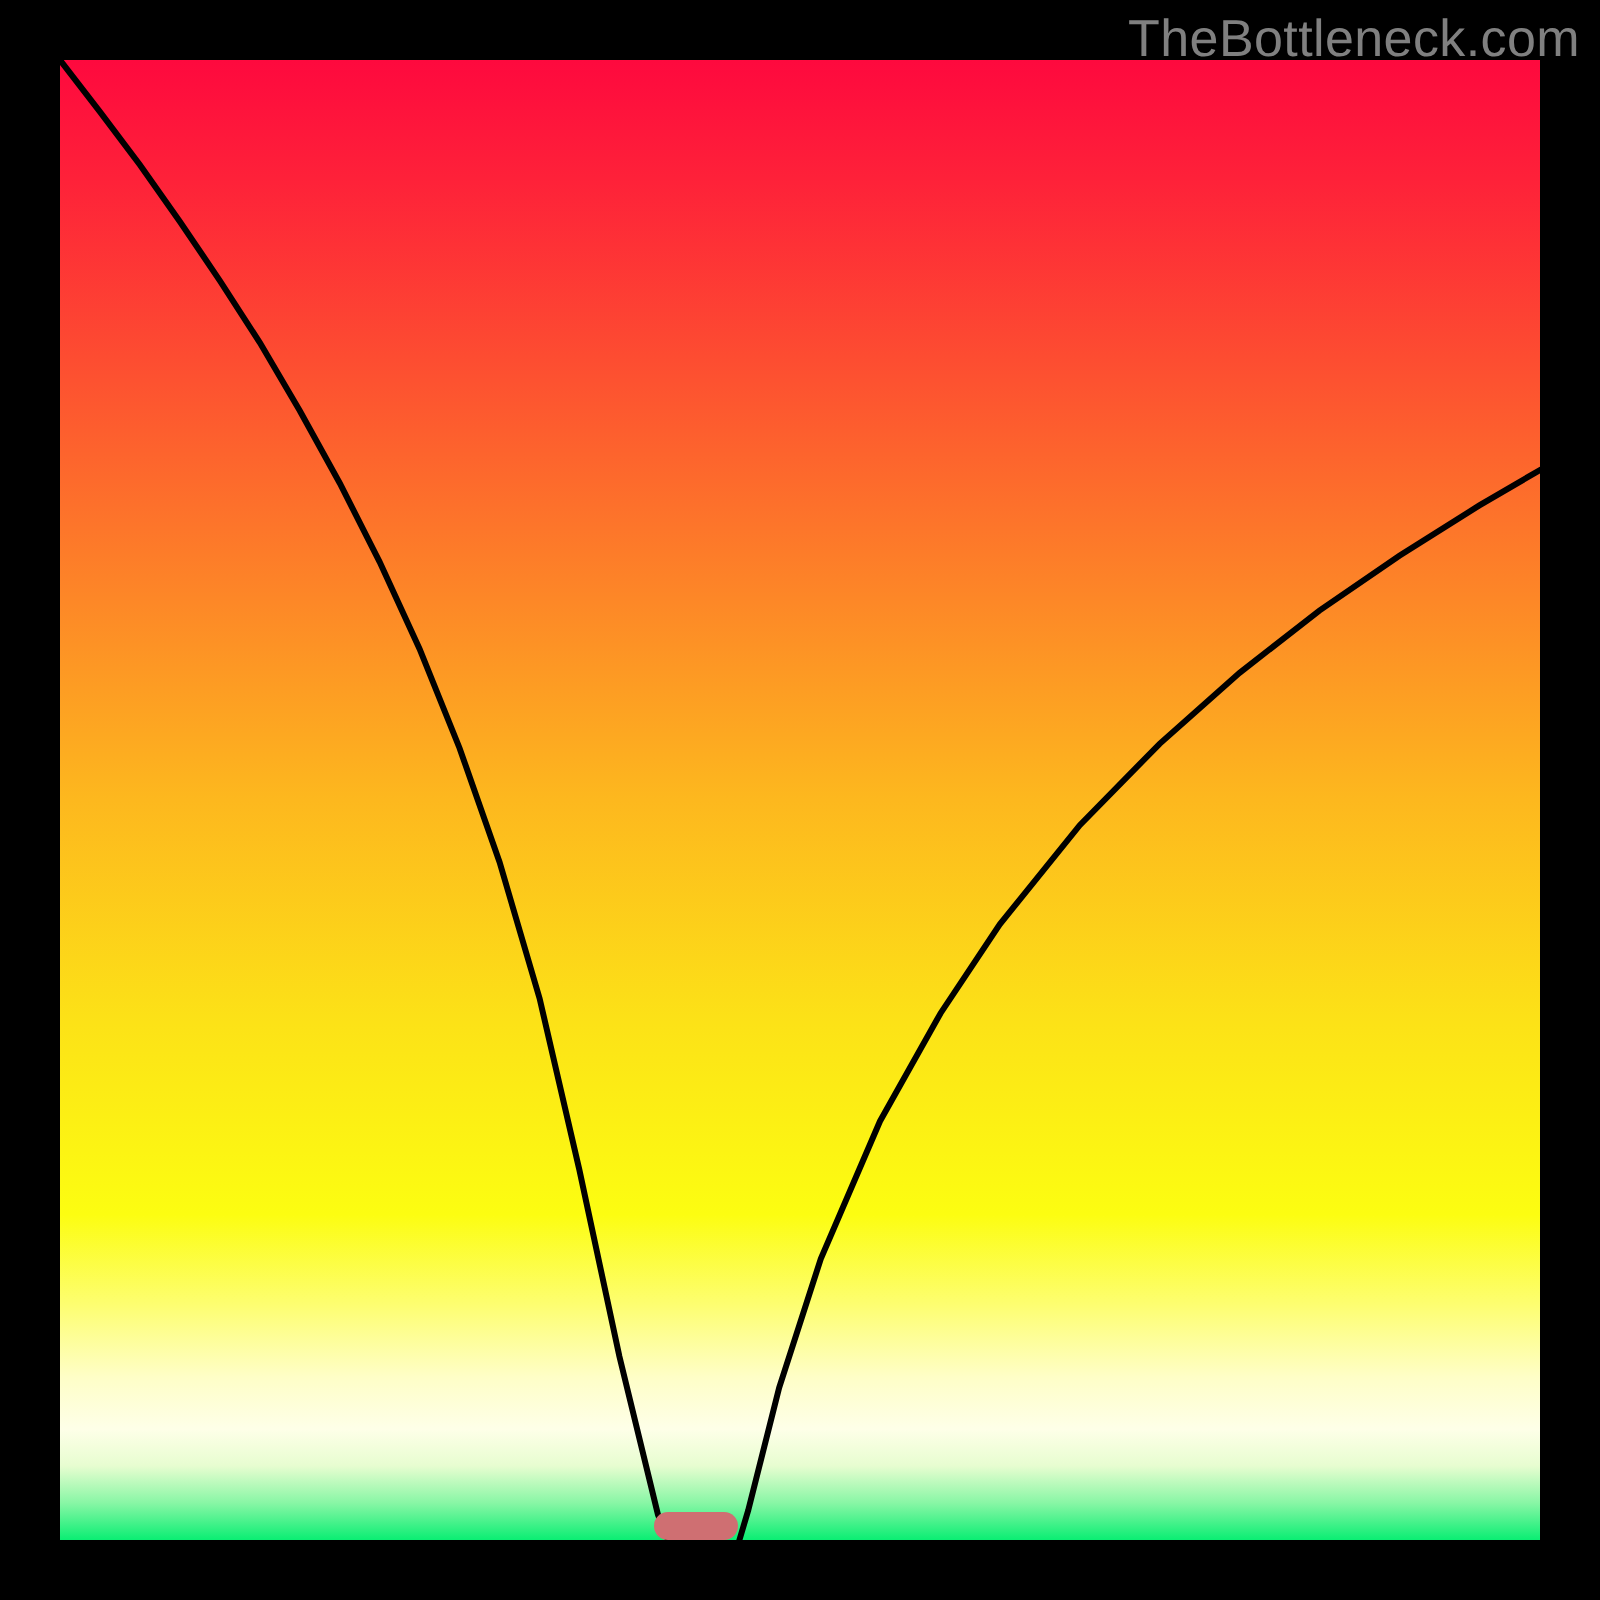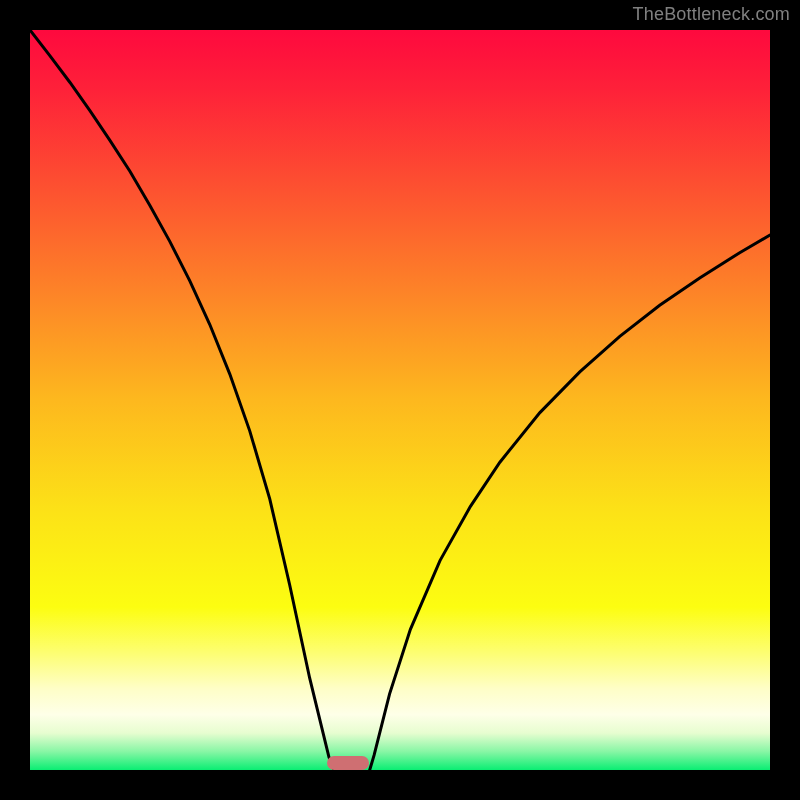--- a/index.html
+++ b/index.html
@@ -8,21 +8,21 @@
     position: relative;
     width: 800px;
     height: 800px;
     background: #000;
   }
   .attribution {
     position: absolute;
     top: 4px;
     right: 10px;
     color: #808080;
-    font-size: 18px;
+    font-size: 26px;
     font-weight: 400;
     letter-spacing: 0.2px;
   }
   .plot-area {
     position: absolute;
     left: 30px;
     top: 30px;
     width: 740px;
     height: 740px;
     overflow: hidden;

